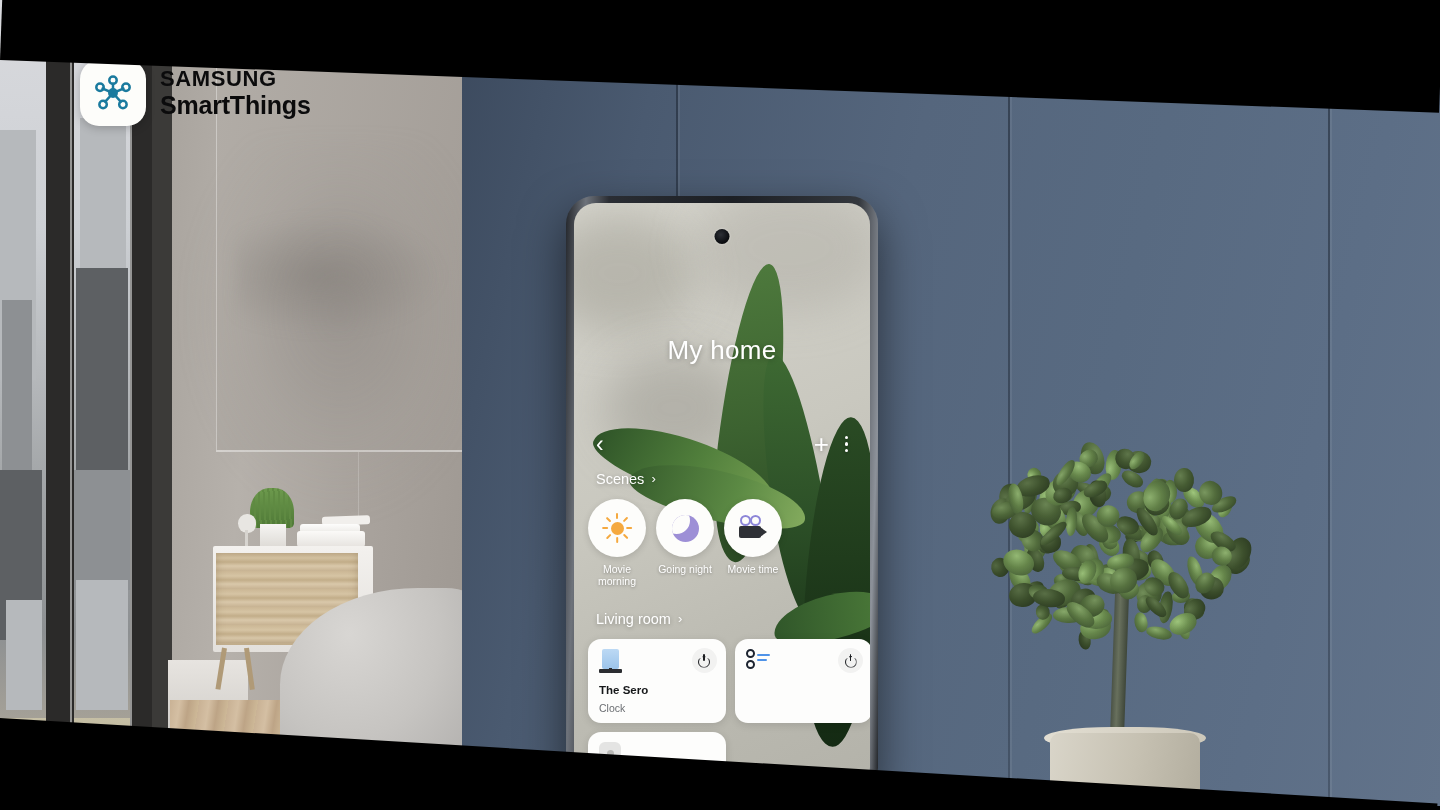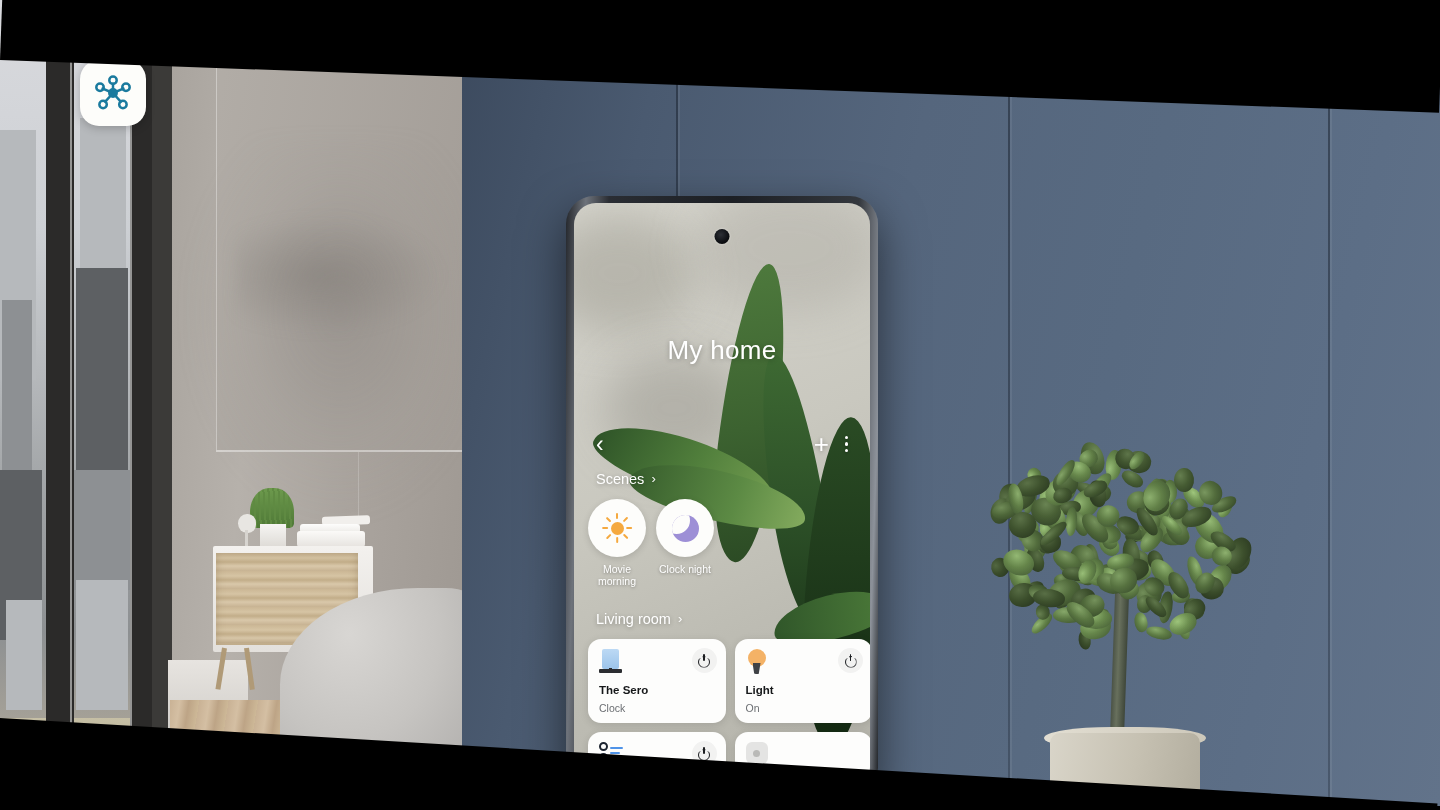--- a/index.html
+++ b/index.html
@@ -611,24 +611,35 @@
               <div class="ray" style="transform:rotate(315deg)"></div>
             </div>
           </div>
           <div class="scene-label">Movie morning</div>
         </div>
 
         <div class="scene">
           <div class="scene-circle">
             <div class="i-moon"></div>
           </div>
-          <div class="scene-label">Clock night</div>
-        </div>
-
-
+          <div class="scene-label">Going night</div>
+        </div>
+
+
+        <div class="scene">
+          <div class="scene-circle">
+            <div class="i-cam">
+              <div class="reel r1"></div>
+                <div class="reel r2"></div>
+              <div class="body"></div>
+                <div class="lens"></div>
+            </div>
+          </div>
+          <div class="scene-label">Movie time</div>
+        </div>
       </div>
 
       <div class="sect-head" id="living-head">
         <span>Living room</span>
         <span class="chev">›</span>
       </div>
 
       <div class="cards">
 
         <div class="card">
@@ -640,34 +651,20 @@
           <div class="pwr">
             <div class="glyph">
                 <div class="ring"></div>
                 <div class="stem"></div>
               </div>
           </div>
           <div class="card-name">The Sero</div>
           <div class="card-state">Clock</div>
         </div>
 
-        <div class="card">
-          <div class="i-bulb">
-            <div class="glass"></div>
-              <div class="base"></div>
-          </div>
-          <div class="pwr">
-            <div class="glyph">
-                <div class="ring"></div>
-                <div class="stem"></div>
-              </div>
-          </div>
-          <div class="card-name">Light</div>
-          <div class="card-state">On</div>
-        </div>
 
         <div class="card">
           <div class="i-ac">
             <div class="d1"></div>
               <div class="d2"></div>
             <div class="w1"></div>
               <div class="w2"></div>
           </div>
           <div class="pwr">
             <div class="glyph">
@@ -702,19 +699,23 @@
         <circle cx="22" cy="22" r="5.2" fill="#1a7a9e"></circle>
         <g fill="none" stroke="#1a7a9e" stroke-width="2.6">
           <circle cx="22" cy="8.6" r="3.9"></circle>
           <circle cx="8.4" cy="16" r="3.9"></circle>
           <circle cx="35.6" cy="16" r="3.9"></circle>
           <circle cx="11.6" cy="34" r="3.9"></circle>
           <circle cx="32.4" cy="34" r="3.9"></circle>
         </g>
       </svg>
     </div>
+    <div id="logo-text">
+      <div class="logo-l1">SAMSUNG</div>
+      <div class="logo-l2">SmartThings</div>
+    </div>
   </div>
 
   <div class="mask" id="mask-top"></div>
   <div class="mask" id="mask-bottom"></div>
   <div id="mask-bottom-fill"></div>
 
 </div>
 
 </body></html>

